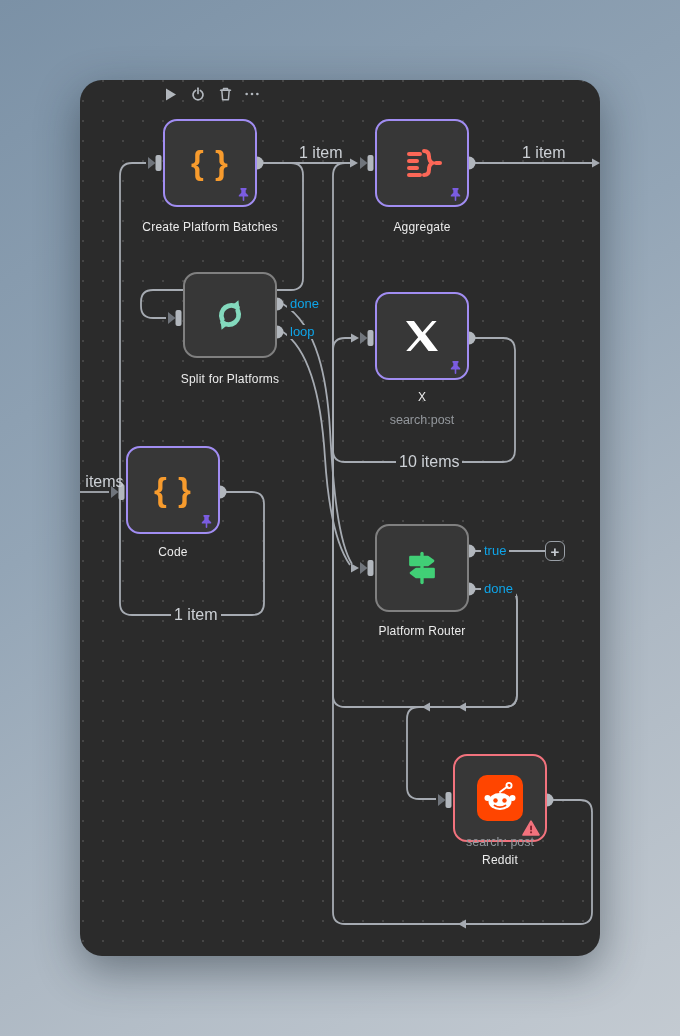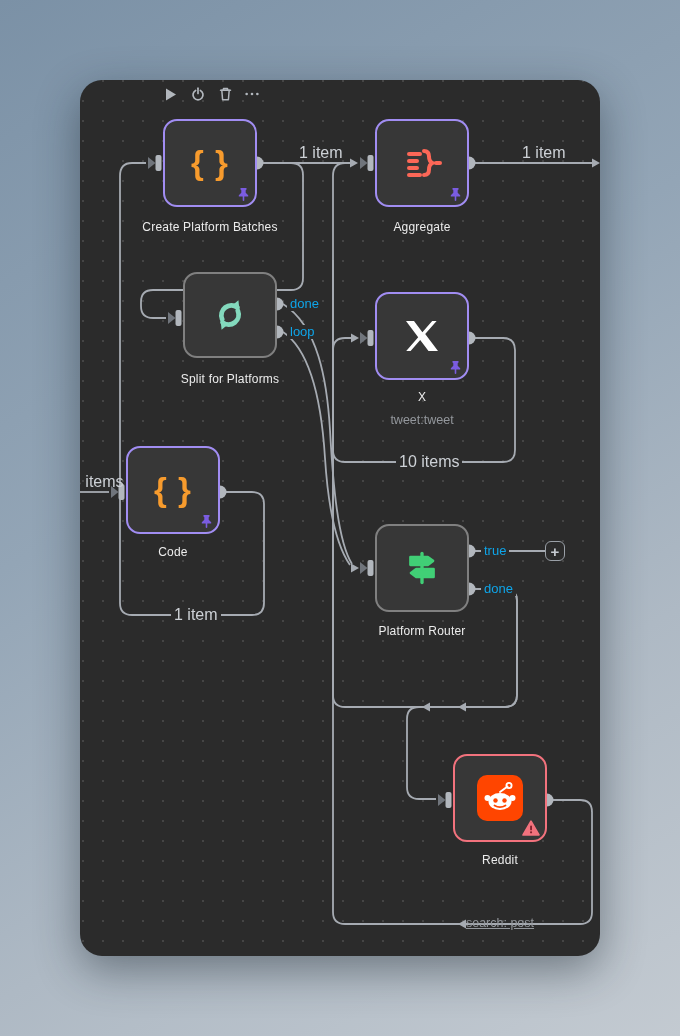--- a/index.html
+++ b/index.html
@@ -224,21 +224,21 @@
   <div class="node sel" style="left:295px;top:212px;">
     <svg width="40" height="36" viewBox="0 0 40 36">
       <path d="M4 3 L16.2 19.3 L4.2 33 H8.6 L18.2 21.9 L26.5 33 H36 L23.2 15.9 L34.6 3 H30.2 L20.4 14.2 L12 3 Z" fill="#ffffff"></path>
     </svg>
     <svg class="pin" width="13" height="14" viewBox="0 0 13 14">
       <path d="M3.5 1 H9.5 V2.6 L8.7 3.2 V5.8 L11.2 8.2 V9.6 H1.8 V8.2 L4.3 5.8 V3.2 L3.5 2.6 Z" fill="#7a5ce0"></path>
       <path d="M6.5 9.6 V13.2" stroke="#7a5ce0" stroke-width="1.6" stroke-linecap="round"></path>
     </svg>
   </div>
   <div class="ntitle" style="left:232px;top:310px;">X</div>
-  <div class="nsub" style="left:232px;top:333px;">tweet:tweet</div>
+  <div class="nsub" style="left:232px;top:333px;">search:post</div>
 
   <div class="node sel" style="left:46px;top:366px;">
     <span class="braces">{ }</span>
     <svg class="pin" width="13" height="14" viewBox="0 0 13 14">
       <path d="M3.5 1 H9.5 V2.6 L8.7 3.2 V5.8 L11.2 8.2 V9.6 H1.8 V8.2 L4.3 5.8 V3.2 L3.5 2.6 Z" fill="#7a5ce0"></path>
       <path d="M6.5 9.6 V13.2" stroke="#7a5ce0" stroke-width="1.6" stroke-linecap="round"></path>
     </svg>
   </div>
   <div class="ntitle" style="left:-17px;top:465px;">Code</div>
 
@@ -264,15 +264,15 @@
         <path d="M14.5 27.5 Q20 30.8 25.5 27.5" stroke="#ff4500" stroke-width="1.8" fill="none" stroke-linecap="round"></path>
       </svg>
     </div>
     <svg class="warn" width="18" height="16" viewBox="0 0 17 15">
       <path d="M8.5 1 L16 14 H1 Z" fill="#f2727d" stroke="#f2727d" stroke-width="1.6" stroke-linejoin="round"></path>
       <rect x="7.7" y="5.2" width="1.7" height="4.4" rx="0.8" fill="#7e1f2b"></rect>
       <circle cx="8.55" cy="11.6" r="1" fill="#7e1f2b"></circle>
     </svg>
   </div>
   <div class="ntitle" style="left:310px;top:773px;">Reddit</div>
-  <div class="nsub" style="left:310px;top:836px;text-decoration:underline;">search: post</div>
+  <div class="nsub" style="left:310px;top:755px;">search: post</div>
 
 </div>
 
 </body></html>

